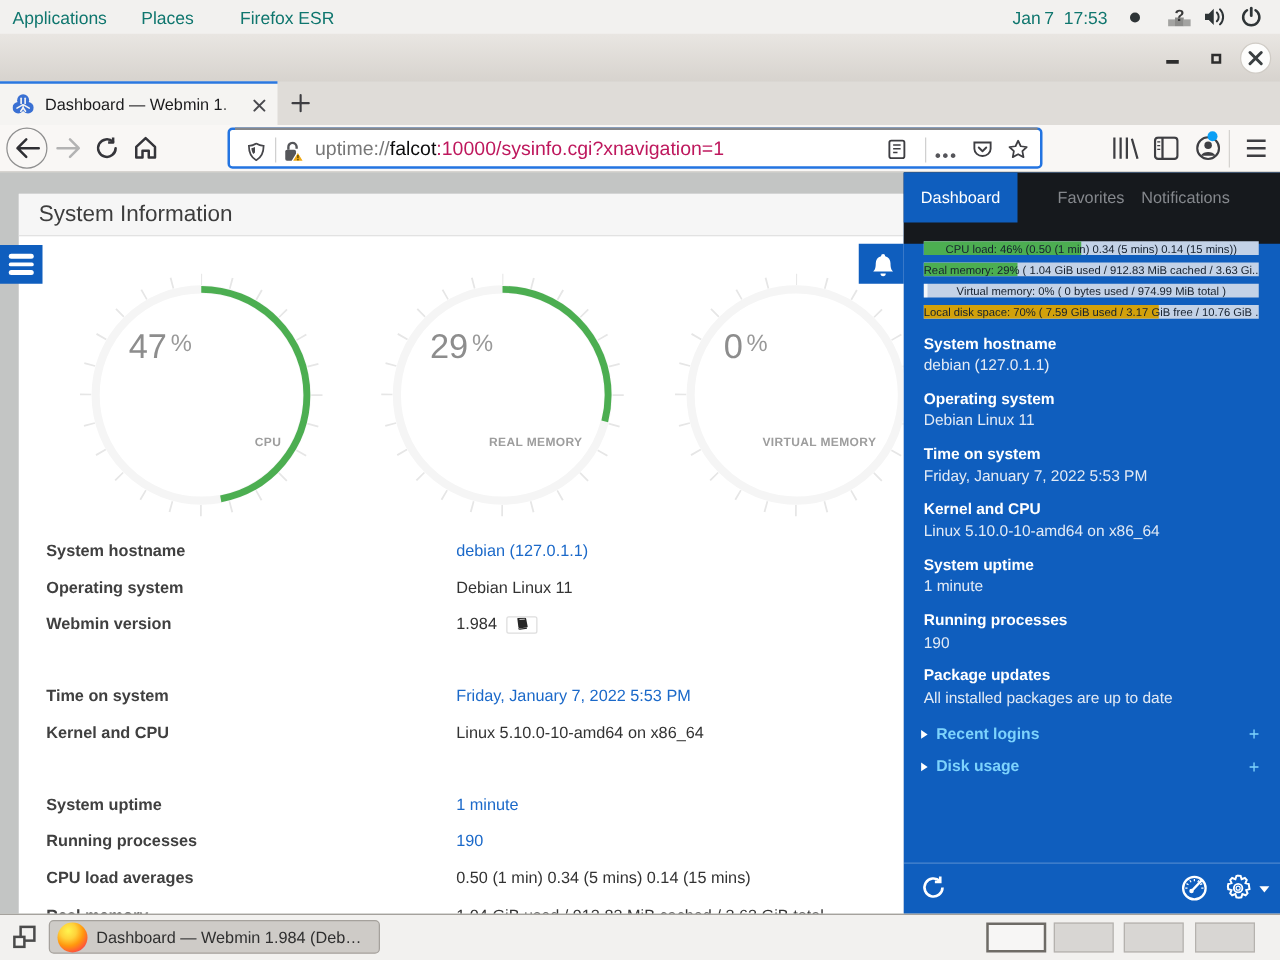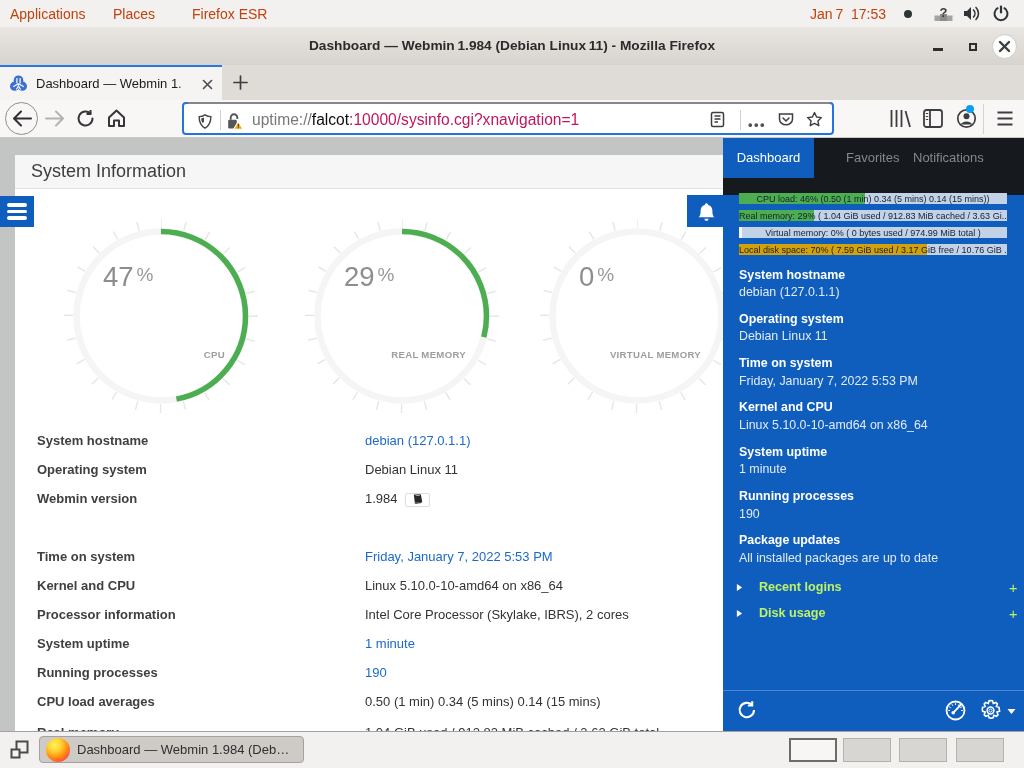--- a/index.html
+++ b/index.html
@@ -1,17 +1,17 @@
 <!DOCTYPE html>
 <html><head><meta charset="utf-8"><style>
 * { margin:0; padding:0; box-sizing:border-box; }
 html,body { width:1024px; height:768px; overflow:hidden; font-family:"Liberation Sans",sans-serif; }
 #screen { position:relative; width:1024px; height:768px; background:#c3c5c4; }
 
-#topbar { position:absolute; left:0; top:0; width:1024px; height:39px; background:#f2f1ef; border-bottom:4px solid #b91c1c; color:#c2410c; font-size:14px; }
+#topbar { position:absolute; left:0; top:0; width:1024px; height:39px; background:#f2f1ef; border-bottom:4px solid #b91c1c; color:#0f766e; font-size:14px; }
 #topbar .m { position:absolute; top:6px; }
 
 #titlebar { position:absolute; left:0; top:27px; width:1024px; height:38px; background:linear-gradient(#e9e6e2,#d7d3ce); }
 #wtitle { position:absolute; left:0; right:0; top:11px; text-align:center; font-size:13.7px; font-weight:bold; color:#2b2b2b; }
 
 #tabbar { position:absolute; left:0; top:65px; width:1024px; height:35px; background:#dfdcd8; }
 #tab { position:absolute; left:0; top:0; width:222px; height:35px; background:#f5f4f2; border-top:2px solid #2a77e0; }
 #tabtitle { position:absolute; left:36px; top:9px; font-size:13px; color:#1b1b1d; width:162px; overflow:hidden; white-space:nowrap;
   -webkit-mask-image:linear-gradient(90deg,#000 86%,transparent); }
 
@@ -36,21 +36,21 @@
 #bell { position:absolute; left:687px; top:57px; width:36px; height:32px; background:#0f5ebe; }
 
 #sidebar { position:absolute; left:723px; top:138px; width:301px; height:593px; background:#0f5ebe; }
 #stabs { position:absolute; left:0; top:0; width:301px; height:57px; background:#16191d;padding-left:20px; }
 #stab1 { position:absolute; left:0; top:0; width:91px; height:40px; background:#0f5ebe; color:#fff; font-size:13px; line-height:40px; text-align:center; }
 .stab { position:absolute; top:0; height:40px; color:#85888d; font-size:13px; line-height:40px; }
 .bar { position:absolute; left:16px; width:268px; height:11px; background:#c3d2e7; overflow:hidden; }
 .bart { position:absolute; left:0; right:0; top:1px; text-align:center; font-size:9px; color:#15202e; white-space:nowrap; }
 .sk { position:absolute; left:16px; font-size:12.4px; font-weight:bold; color:#fff; white-space:nowrap; }
 .sv { position:absolute; left:16px; font-size:12.4px; color:#e2eaf5; white-space:nowrap; }
-.scol { position:absolute; font-size:12.6px; font-weight:bold; color:#bef264;margin-left:10px; }
+.scol { position:absolute; font-size:12.6px; font-weight:bold; color:#7dd3fc; }
 
 #taskbar { position:absolute; left:0; top:731px; width:1024px; height:37px; background:#f2f1ef; border-top:1px solid #a5a29d;text-align:right; }
 #taskbtn { position:absolute; left:39px; top:4px; width:265px; height:27px; background:#cecbc7; border:1px solid #a5a19c; border-radius:4px; }
 #taskbtn span { position:absolute; left:37px; top:5px; font-size:13px; color:#2f2f2f; }
 .ws { position:absolute; top:6px; width:48px; height:24px; }
 </style></head><body>
 <div id="screen">
 
   <div id="topbar">
     <span class="m" style="left:10px">Applications</span>
@@ -68,21 +68,20 @@
         <path d="M1 6 h3 l4-4 v13 l-4-4 h-3 z" fill="#2e3436"></path>
         <path d="M10.5 5 a5 5 0 0 1 0 7 M13 2.5 a8.5 8.5 0 0 1 0 12" stroke="#2e3436" stroke-width="1.6" fill="none" stroke-linecap="round"></path>
       </svg>
     <svg style="position:absolute;left:993px;top:5px" width="16" height="17" viewBox="0 0 16 17">
         <path d="M8 1.5 v6" stroke="#2e3436" stroke-width="2.2" stroke-linecap="round"></path>
         <path d="M4.6 3.2 a6.5 6.5 0 1 0 6.8 0" stroke="#2e3436" stroke-width="2" fill="none" stroke-linecap="round"></path>
       </svg>
   </div>
 
   <div id="titlebar">
-    <div id="wtitle">Dashboard — Webmin 1.984 (Debian Linux 11) - Mozilla Firefox</div>
     <div style="position:absolute;left:933px;top:21px;width:10px;height:2.5px;background:#2d2d2d"></div>
     <div style="position:absolute;left:969px;top:16px;width:8px;height:8px;border:2px solid #2d2d2d"></div>
     <div style="position:absolute;left:992px;top:7px;width:25px;height:25px;border-radius:50%;background:#fdfdfc;border:1px solid #d0ccc6"></div>
     <svg style="position:absolute;left:998px;top:13px" width="13" height="13" viewBox="0 0 13 13">
         <path d="M2 2 L11 11 M11 2 L2 11" stroke="#3a3f41" stroke-width="2.4" stroke-linecap="round"></path>
       </svg>
   </div>
 
   <div id="tabbar">
     <div id="tab">
@@ -230,24 +229,20 @@
             </svg></span></div>
       </div>
 <div class="trow" style="top:411px">
         <div class="tk">Time on system</div>
         <div class="tv"><a>Friday, January 7, 2022 5:53 PM</a></div>
       </div>
 <div class="trow" style="top:440px">
         <div class="tk">Kernel and CPU</div>
         <div class="tv">Linux 5.10.0-10-amd64 on x86_64</div>
       </div>
-<div class="trow" style="top:469px">
-        <div class="tk">Processor information</div>
-        <div class="tv">Intel Core Processor (Skylake, IBRS), 2 cores</div>
-      </div>
 <div class="trow" style="top:498px">
         <div class="tk">System uptime</div>
         <div class="tv"><a>1 minute</a></div>
       </div>
 <div class="trow" style="top:527px">
         <div class="tk">Running processes</div>
         <div class="tv"><a>190</a></div>
       </div>
 <div class="trow" style="top:556px">
         <div class="tk">CPU load averages</div>

